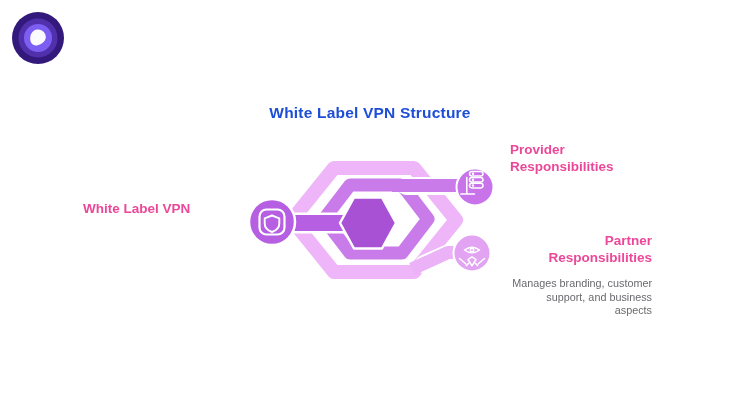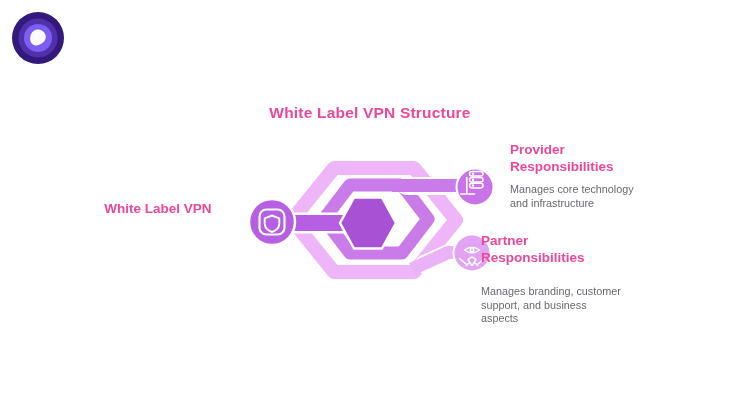--- a/index.html
+++ b/index.html
@@ -4,35 +4,35 @@
 <style>
   html,body{margin:0;padding:0;}
   body{
     width:740px;height:420px;position:relative;overflow:hidden;
     background:#ffffff;
     font-family:"Liberation Sans", sans-serif;
     -webkit-font-smoothing:antialiased;
   }
   .page-title{
     position:absolute;left:0;top:104px;width:740px;
-    text-align:center;font-size:15.5px;font-weight:700;color:#ec4899;
+    text-align:center;font-size:15.5px;font-weight:700;color:#1d4ed8;
     letter-spacing:.2px;
   }
   .diagram-svg{position:absolute;left:0;top:0;}
   .node-text{position:absolute;}
   .node-text h3{
     margin:0;font-size:13.5px;font-weight:700;color:#ec4899;line-height:1.25;
   }
   .node-text p{
     margin:7px 0 0 0;font-size:10.8px;color:#6a6a6f;line-height:1.28;
   }
-  .node-left{right:507px;top:201px;width:150px;text-align:center;}
+  .node-left{right:507px;top:201px;width:150px;text-align:left;}
   .node-provider{left:510px;top:142px;width:130px;text-align:left;}
-  .node-partner{left:481px;top:233px;width:142px;text-align:left;}
-  .node-partner p{margin-top:18px;}
+  .node-partner{left:510px;top:233px;width:142px;text-align:right;}
+  .node-partner p{margin-top:10px;}
 </style>
 </head>
 <body>
 
 <svg class="diagram-svg" width="80" height="80" viewBox="0 0 80 80">
   <g>
     <circle cx="38" cy="38" r="26" fill="#33197b"></circle>
     <circle cx="38" cy="38" r="19.5" fill="#5031ab"></circle>
     <circle cx="38" cy="38" r="14" fill="#7d5ef2"></circle>
     <path d="M37.5 29.5 C33 29.9 30.4 33.3 30.2 38.2 C30 42.8 33 45.9 36.9 45.4
@@ -105,19 +105,18 @@
     </g>
   </g>
 </svg>
 
 <div class="node-text node-left">
   <h3>White Label VPN</h3>
 </div>
 
 <div class="node-text node-provider">
   <h3>Provider Responsibilities</h3>
-  <p>Manages core technology and infrastructure</p>
 </div>
 
 <div class="node-text node-partner">
   <h3>Partner Responsibilities</h3>
   <p>Manages branding, customer support, and business aspects</p>
 </div>
 
 </body></html>

